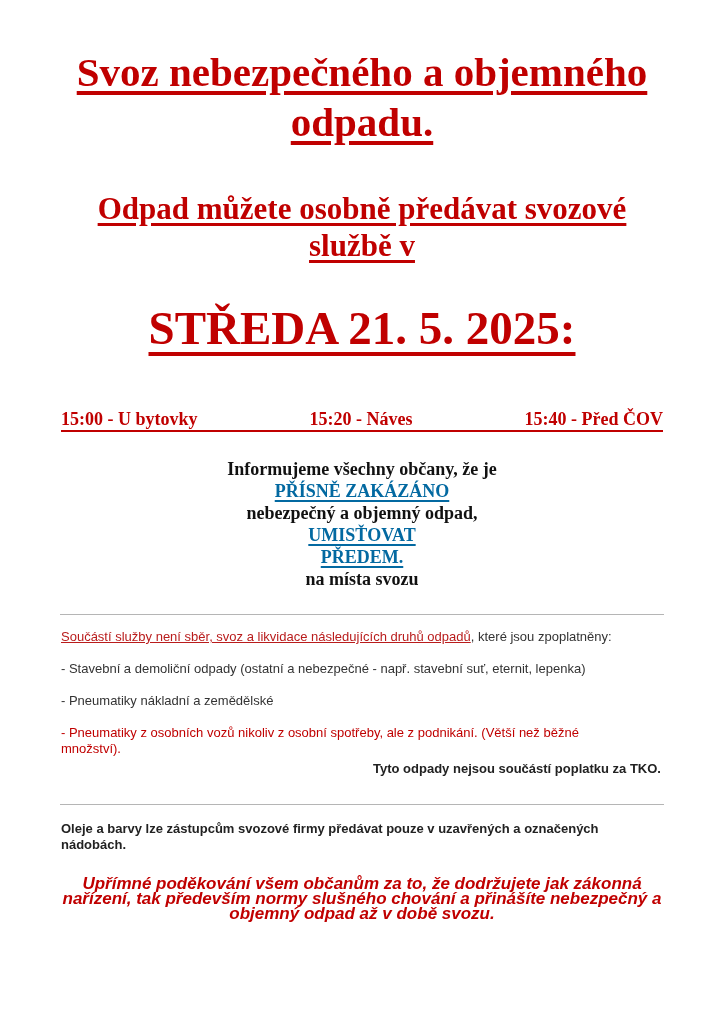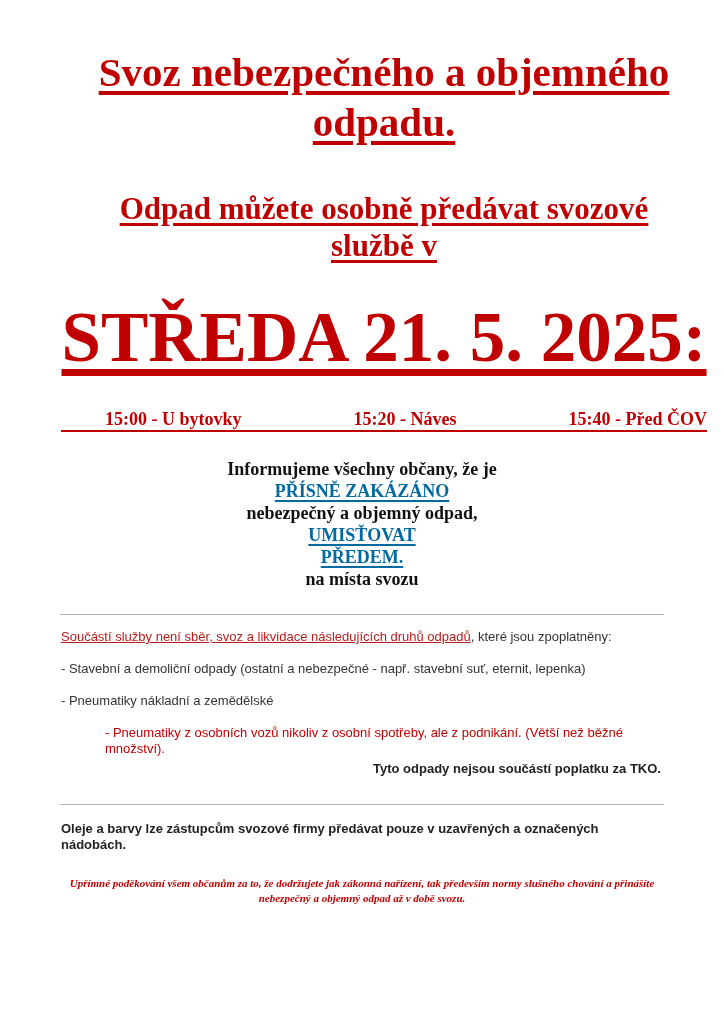--- a/index.html
+++ b/index.html
@@ -13,21 +13,21 @@
       position: relative;
       overflow: hidden;
     }
     .serif {
       font-family: "Liberation Serif", "DejaVu Serif", serif;
       font-weight: bold;
     }
     .sans {
       font-family: "Liberation Sans", "DejaVu Sans", sans-serif;
     }
-    .red { color: #c00000; padding-left: 44px; }
+    .red { color: #c00000; }
     .u {
       text-decoration: underline;
       text-decoration-color: #c00000;
     }
     .center { text-align: center; }
 
     .title {
       position: absolute;
       left: 0; right: 0;
       top: 47px;
@@ -41,22 +41,22 @@
       left: 0; right: 0;
       top: 190px;
       font-size: 31px;
       line-height: 37px;
       text-decoration-thickness: 2px;
       text-underline-offset: 4px;
     }
     .date {
       position: absolute;
       left: 0; right: 0;
-      top: 300px;
-      font-size: 71px;
+      top: 291px;
+      font-size: 47px;
       line-height: 74px;
       text-decoration-thickness: 4px;
       text-underline-offset: 8px;
     }
     .times {
       position: absolute;
       left: 61px;
       width: 602px;
       top: 408px;
       font-size: 18px;
@@ -105,27 +105,26 @@
     .para .link {
       color: #b91c1c;
       text-decoration: underline;
     }
 
     .thanks {
       position: absolute;
       left: 60px;
       width: 604px;
       top: 876px;
-      font-size: 11px;
+      font-size: 17px;
       line-height: 15px;
       font-style: italic;
       font-weight: bold;
       color: #c00000;
       text-align: center;
-      font-family: Liberation Serif, serif;
     }
   </style>
 </head>
 <body>
 
 <div class="title serif red center">
   <span class="u">Svoz nebezpečného a objemného</span><br>
   <span class="u">odpadu.</span>
 </div>
 

